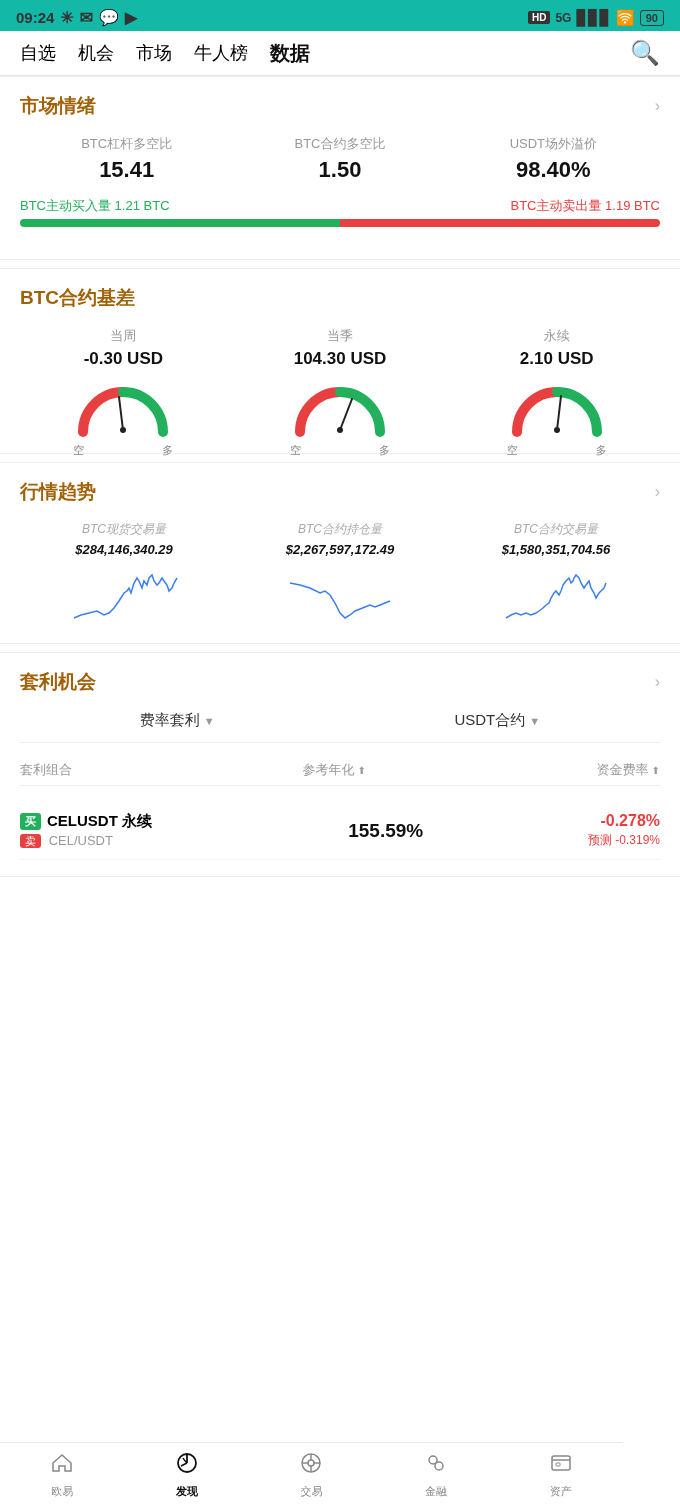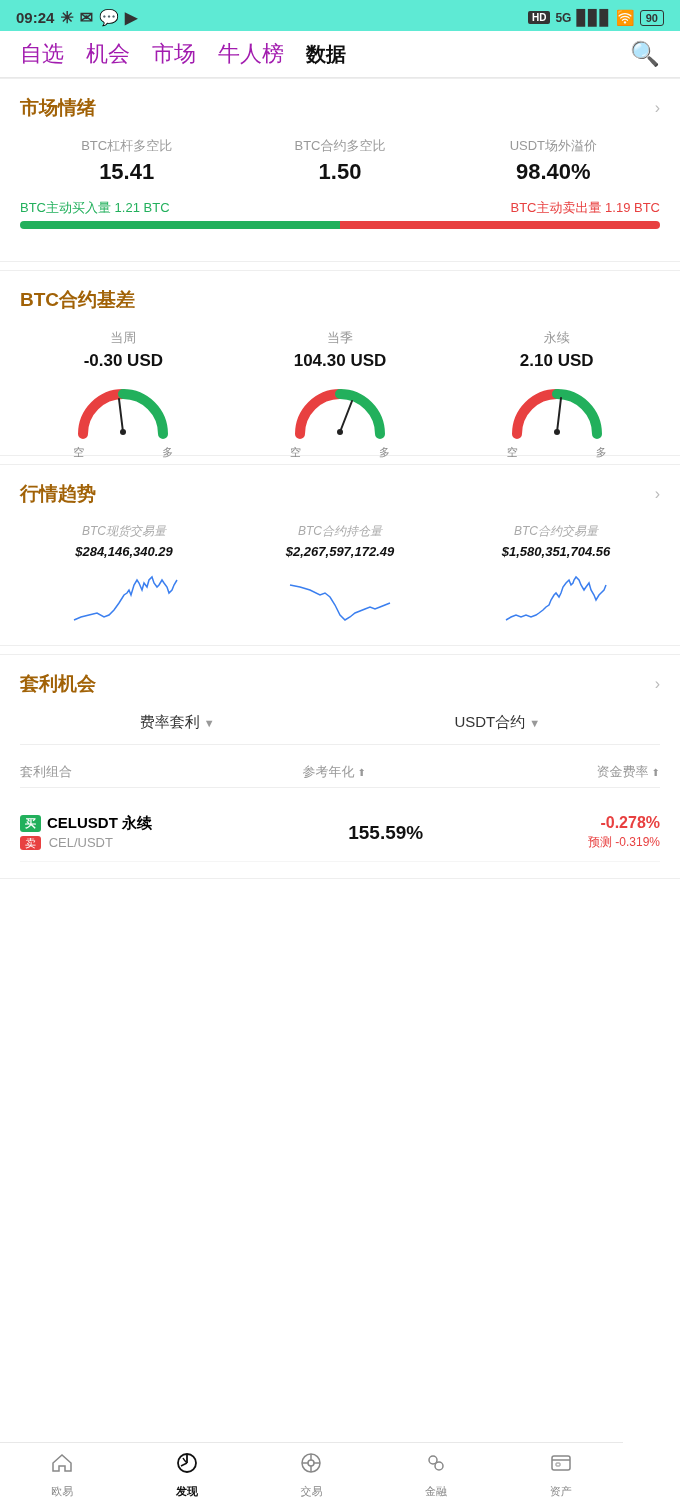--- a/index.html
+++ b/index.html
@@ -13,38 +13,38 @@
     }
 
     
     .status-bar {
       display: flex;
       justify-content: space-between;
       align-items: center;
       padding: 8px 16px 4px;
       font-size: 14px;
       color: #333;
-      background: #5eead4;
+      background: #14b8a6;
     }
     .status-left { display: flex; align-items: center; gap: 6px; font-weight: 600; font-size: 15px; }
     .status-right { display: flex; align-items: center; gap: 5px; font-size: 13px; }
 
     
     .nav-bar {
       display: flex;
       align-items: center;
       justify-content: space-between;
       padding: 8px 20px 8px;
       background: #fff;
       border-bottom: 1px solid #e8e8e8;
     }
     .nav-tabs { display: flex; gap: 22px; align-items: center; }
     .nav-tab {
-      font-size: 22px;
-      color: #a21caf;
+      font-size: 18px;
+      color: #000000;
       cursor: pointer;
       white-space: nowrap;
     }
     .nav-tab.active {
       font-size: 20px;
       color: #111;
       font-weight: 700;
     }
     .nav-search { font-size: 24px; color: #333; cursor: pointer; }
 

